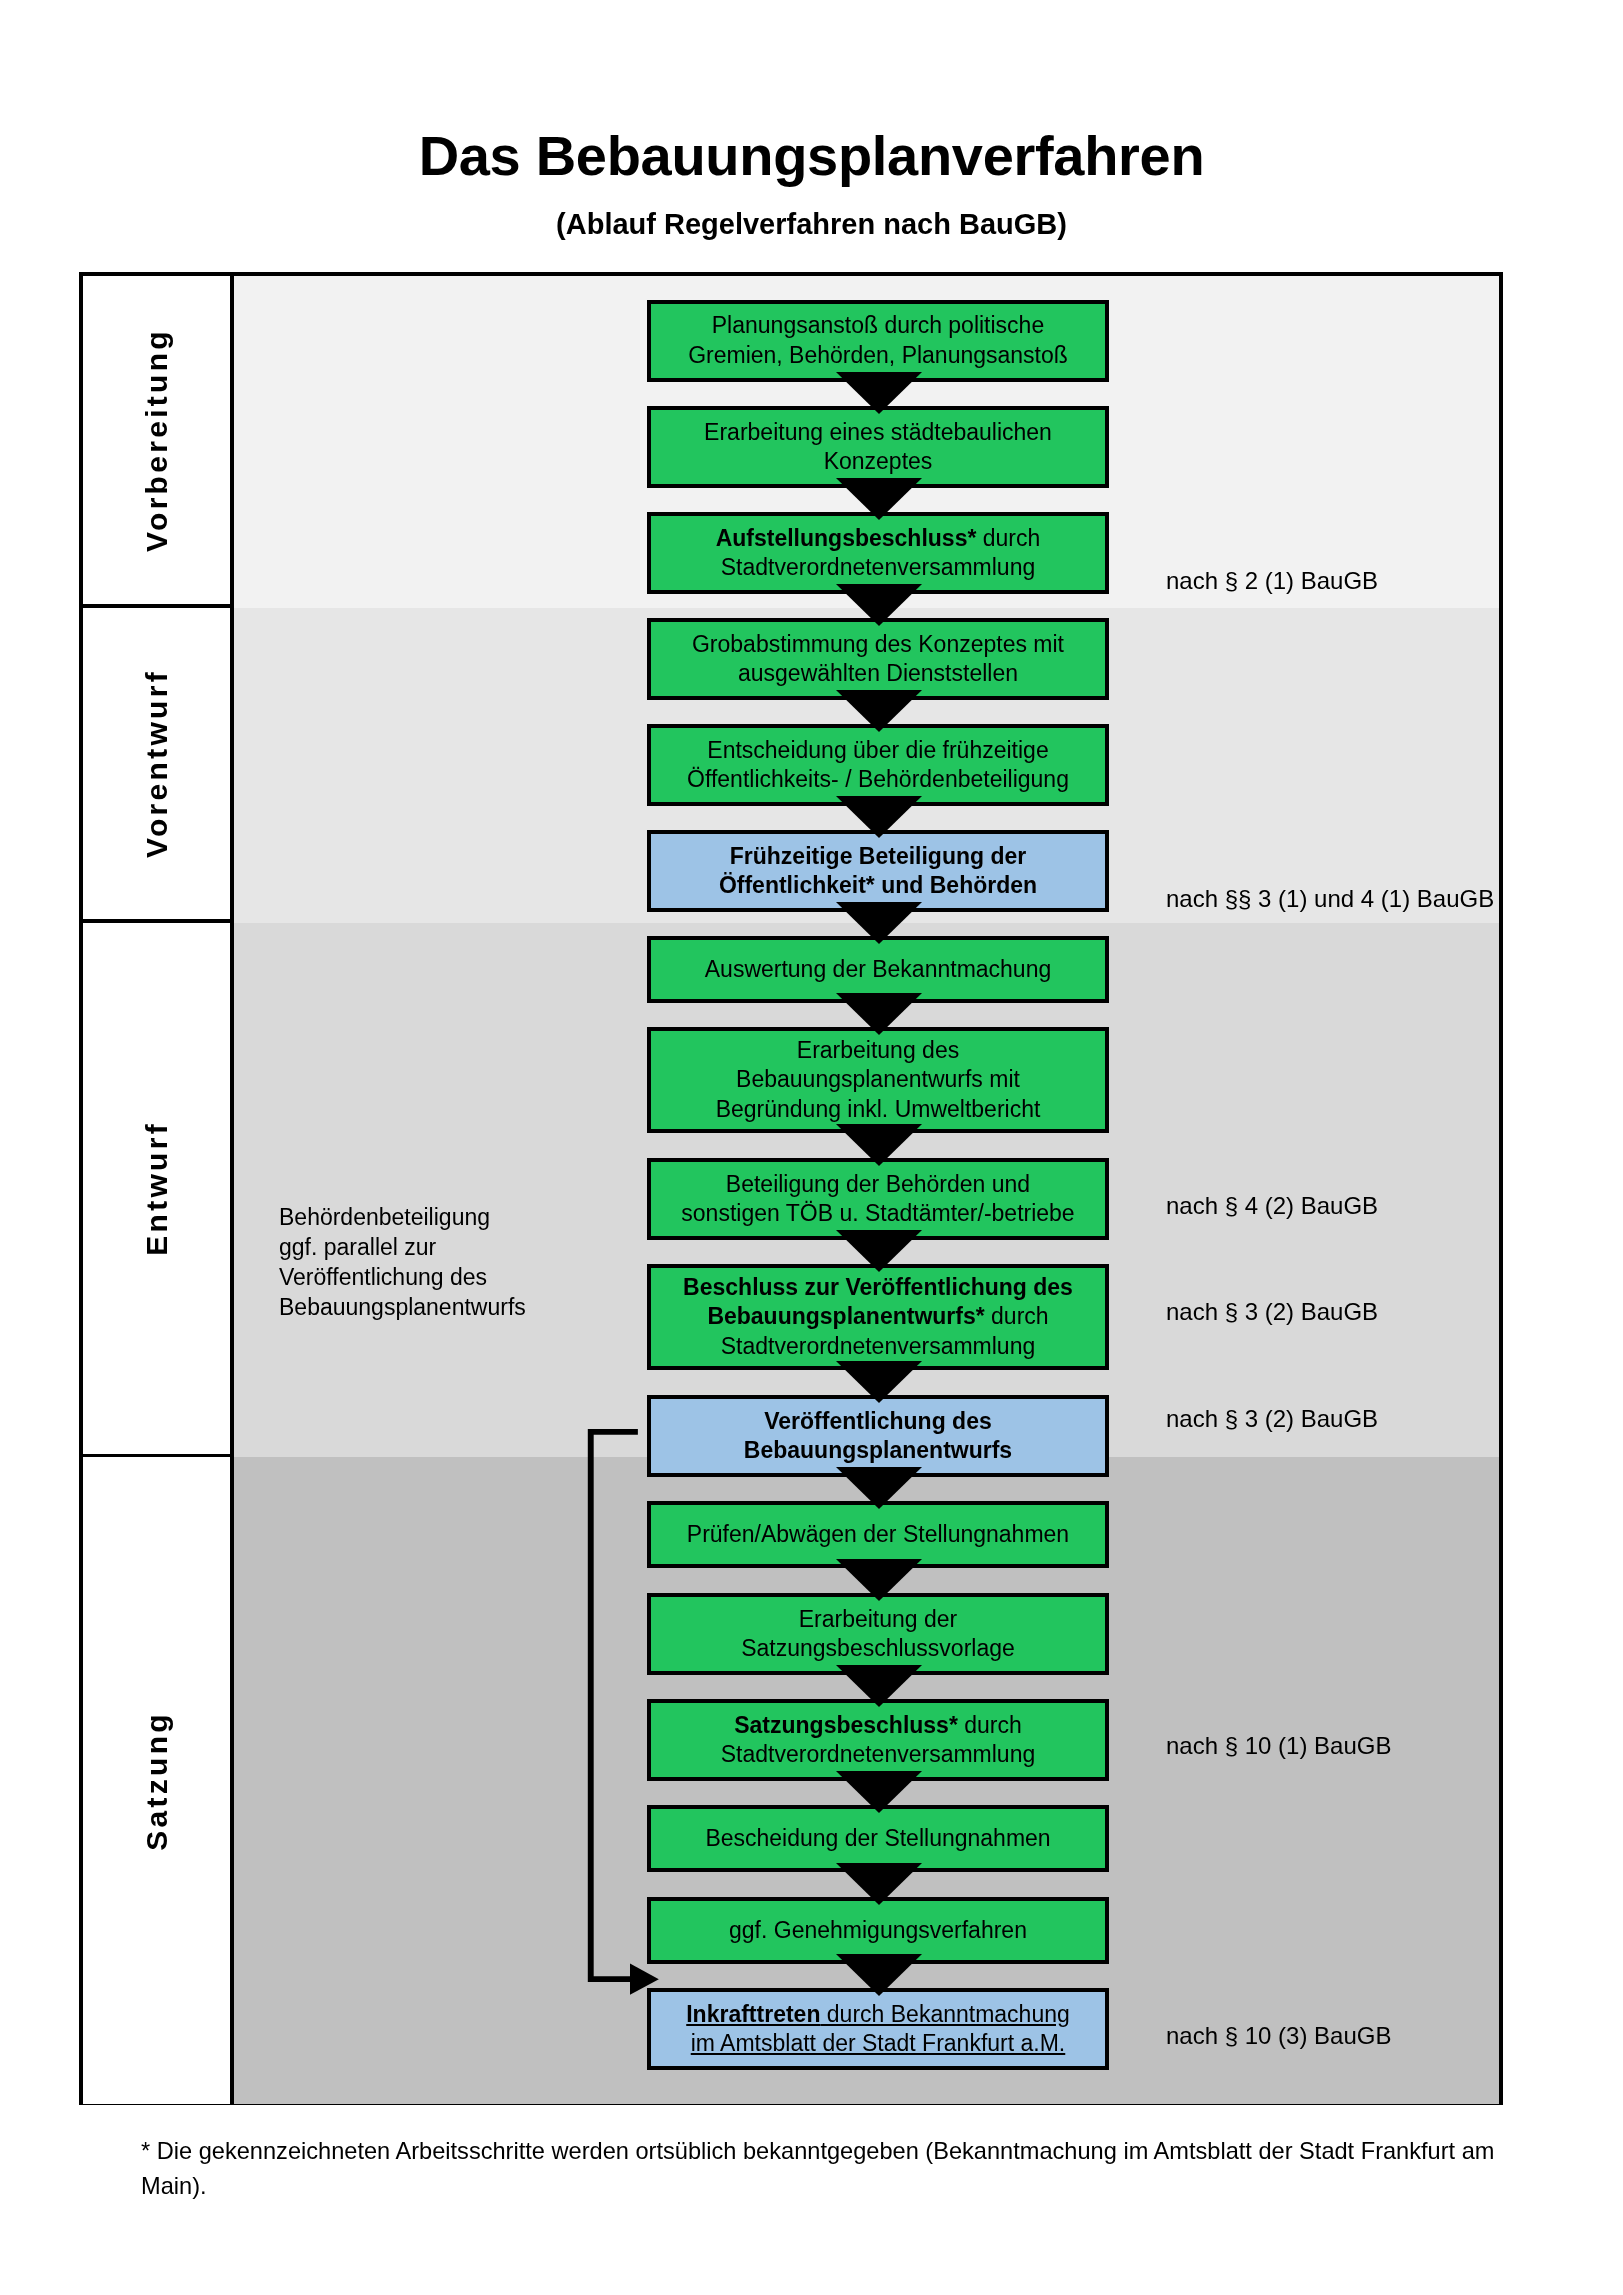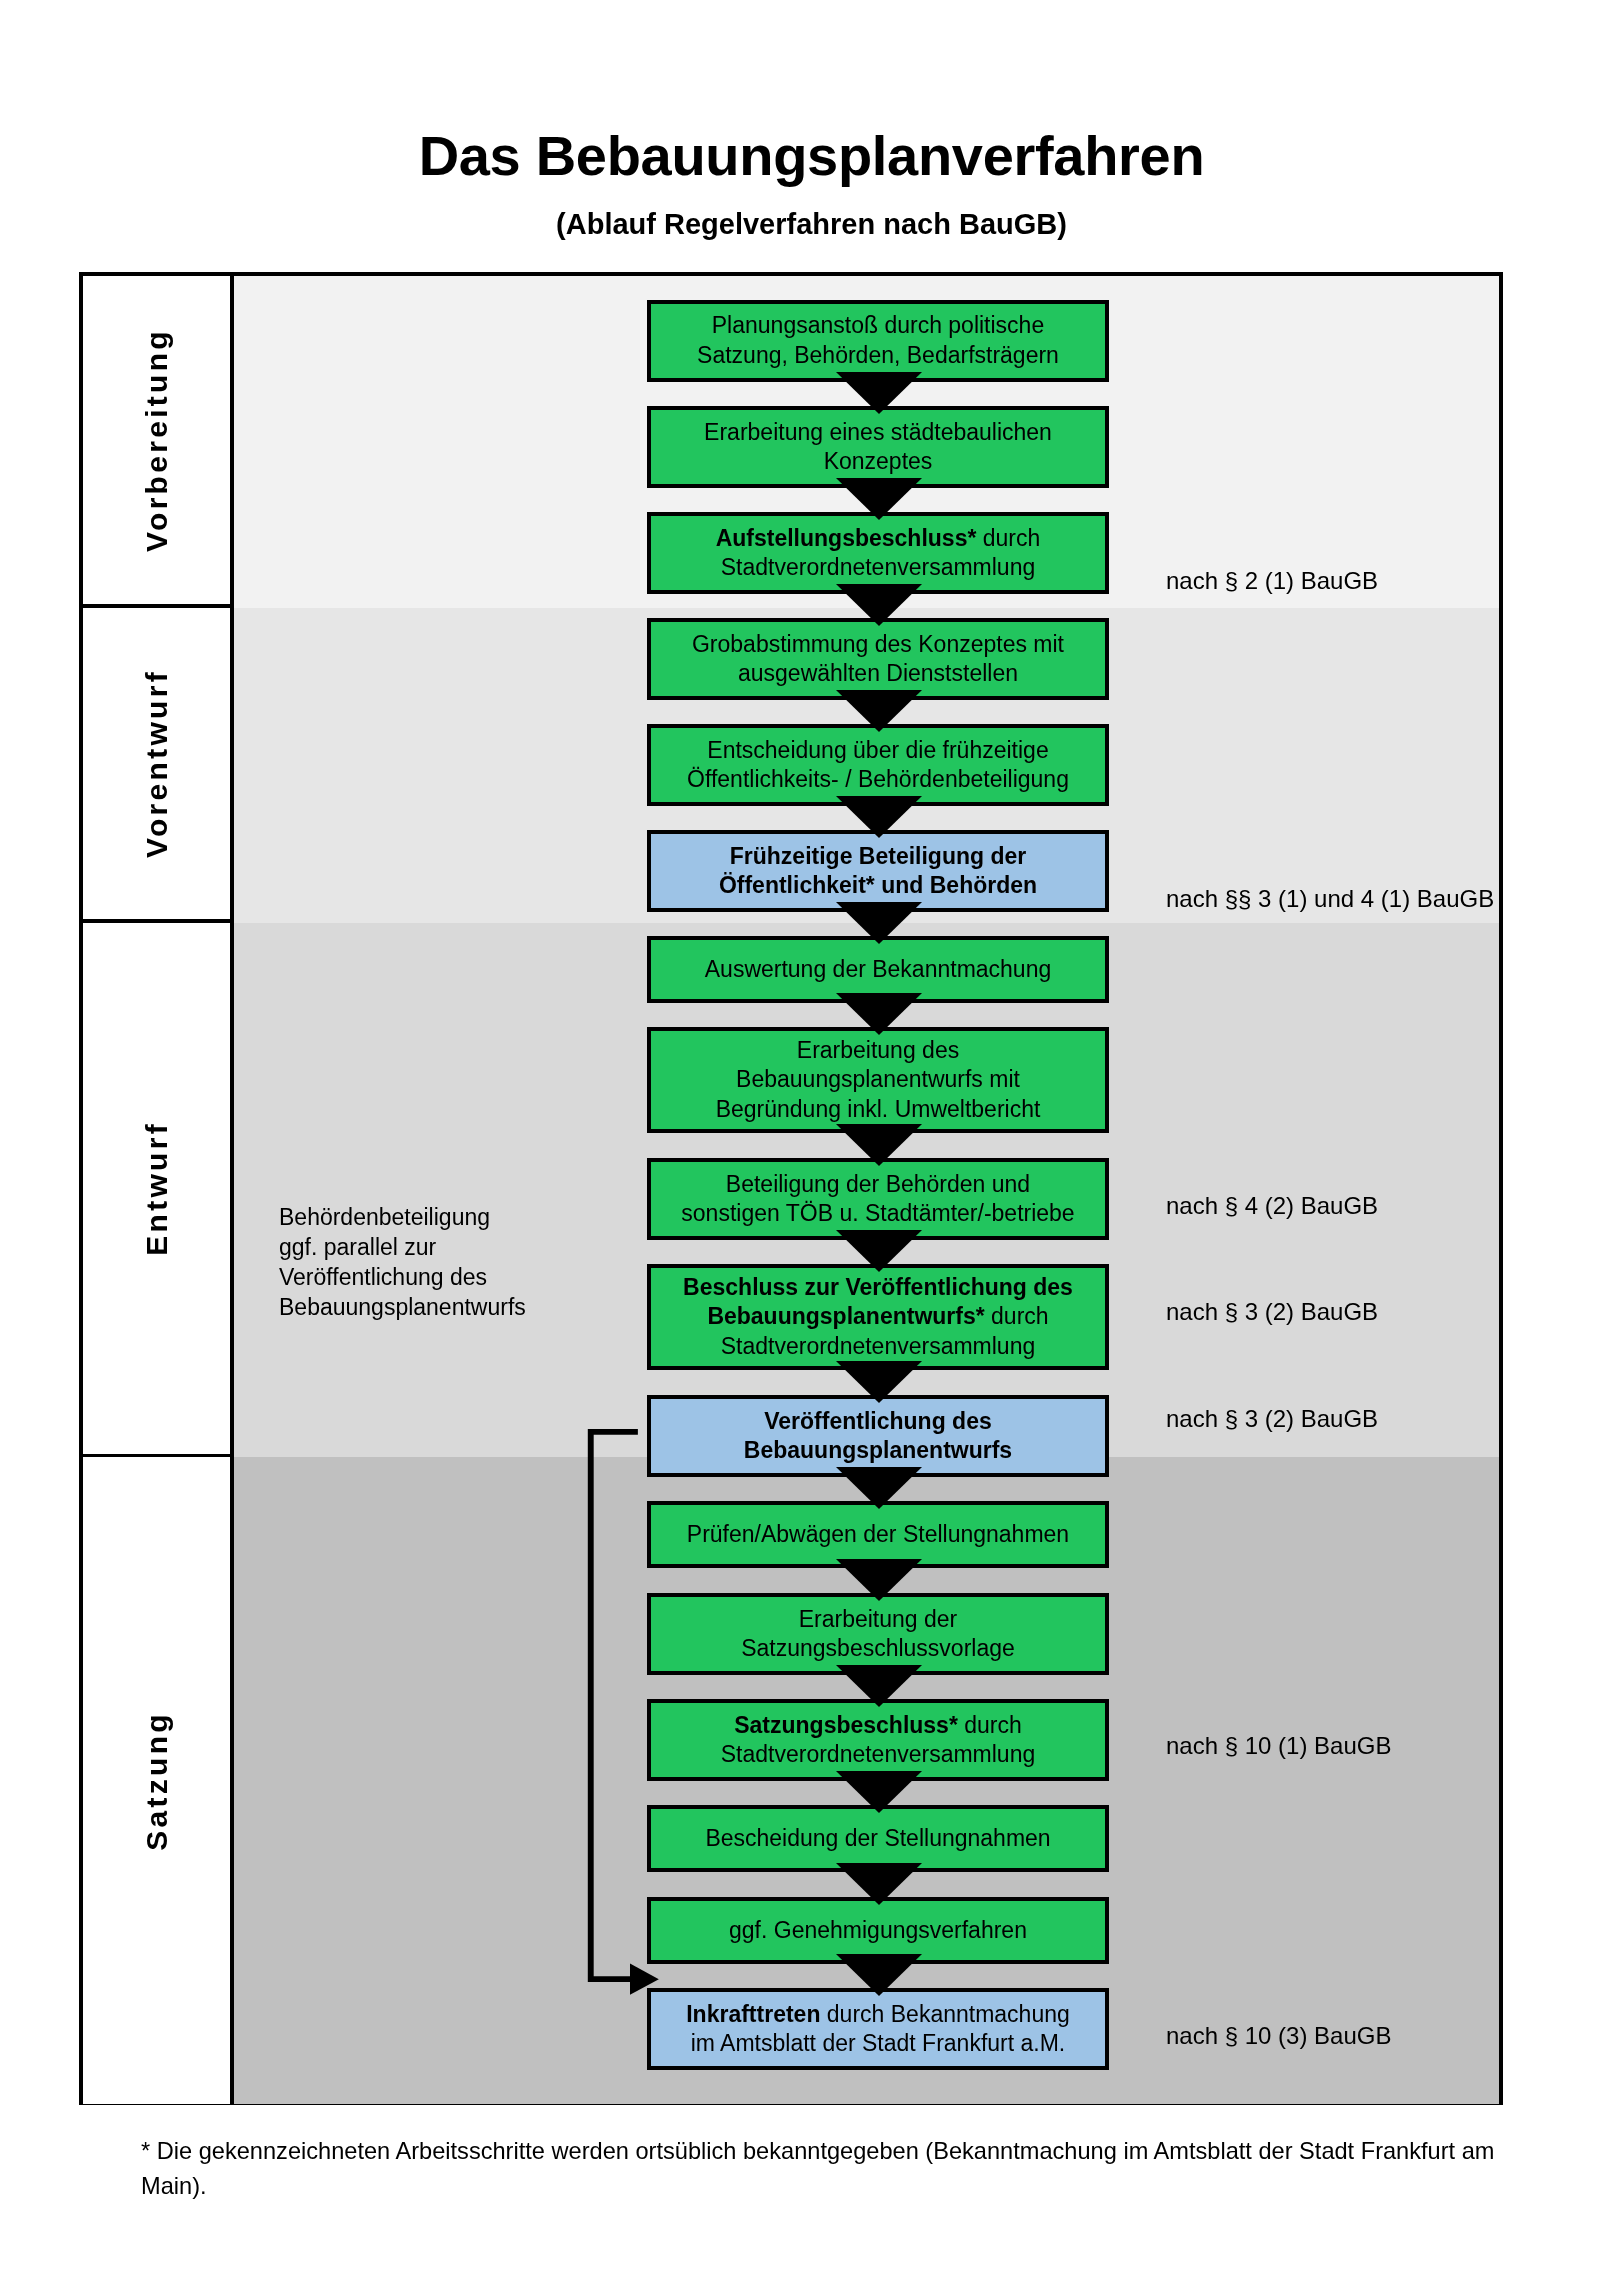--- a/index.html
+++ b/index.html
@@ -88,21 +88,21 @@
   </div>
 
   <svg id="bracket" width="92" height="576" viewBox="0 0 140 880">
     <path d="M 108 6 L 36 6 L 36 842 L 96 842" fill="none" stroke="#000" stroke-width="9"></path>
     <polygon points="96,818 140,842 96,866" fill="#000"></polygon>
   </svg>
 
   <div class="node" style="top:23.6px;height:82px;">
     <span>
       <span>Planungsanstoß durch politische</span><br>
-      <span>Satzung, Behörden, Bedarfsträgern</span>
+      <span>Gremien, Behörden, Planungsanstoß</span>
     </span>
   </div>
   <div class="arrow" style="top:96px;"></div>
 
   <div class="node" style="top:130px;height:82px;">
     <span>
       <span>Erarbeitung eines städtebaulichen</span><br>
       <span>Konzeptes</span>
     </span>
   </div>
@@ -203,21 +203,21 @@
   <div class="node" style="top:1529px;height:67px;">
     <span>Bescheidung der Stellungnahmen</span>
   </div>
   <div class="arrow" style="top:1587px;"></div>
 
   <div class="node" style="top:1621px;height:67px;">
     <span>ggf. Genehmigungsverfahren</span>
   </div>
   <div class="arrow" style="top:1678px;"></div>
 
-  <div class="node blue" style="top:1712px;height:82px;font-weight:normal;">
+  <div class="node blue" style="top:1712px;height:82px;font-weight:normal;text-decoration:underline;">
     <span>
       <b>Inkrafttreten</b><span> durch Bekanntmachung</span><br>
       <span>im Amtsblatt der Stadt Frankfurt a.M.</span>
     </span>
   </div>
 
   <div class="annot" style="top:291px;">nach § 2 (1) BauGB</div>
   <div class="annot" style="top:609px;">nach §§ 3 (1) und 4 (1) BauGB</div>
   <div class="annot" style="top:916px;">nach § 4 (2) BauGB</div>
   <div class="annot" style="top:1022px;">nach § 3 (2) BauGB</div>

